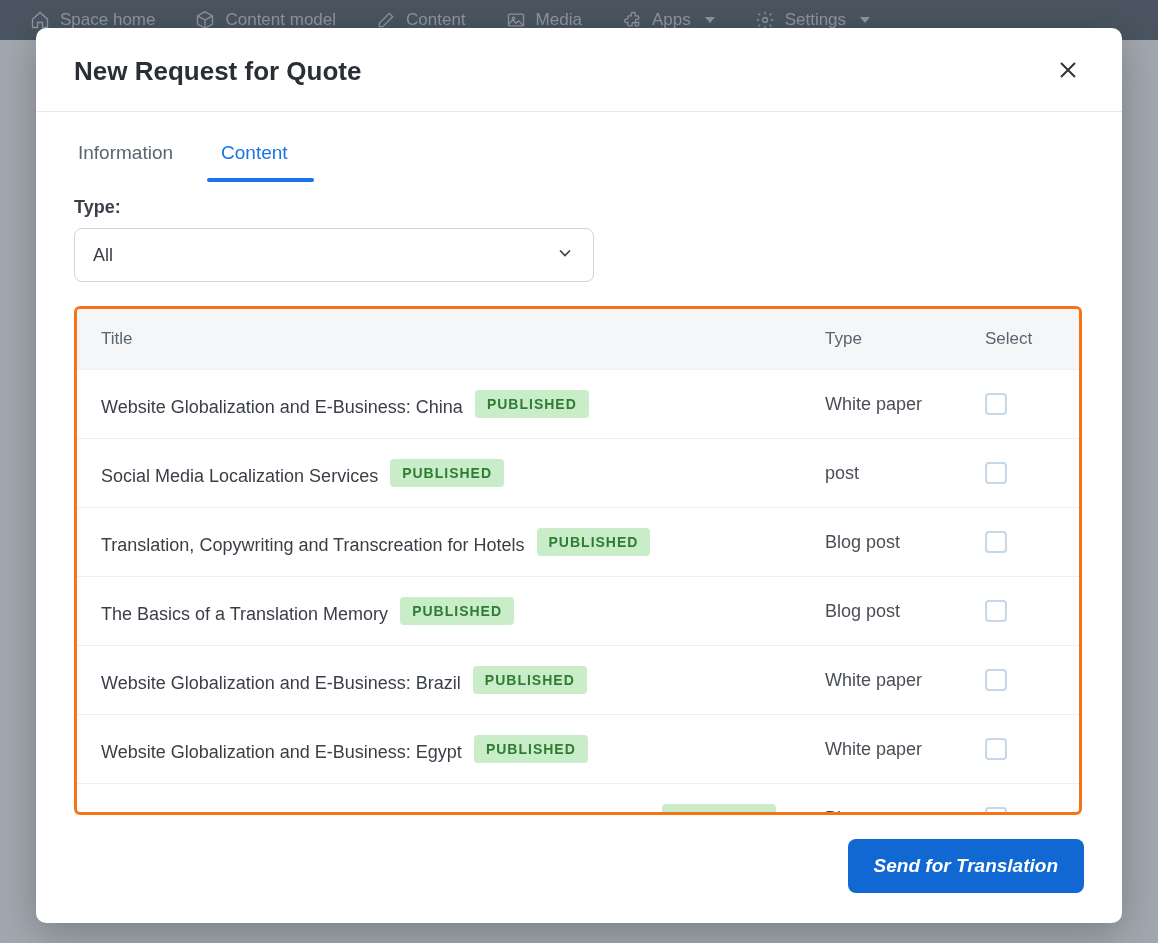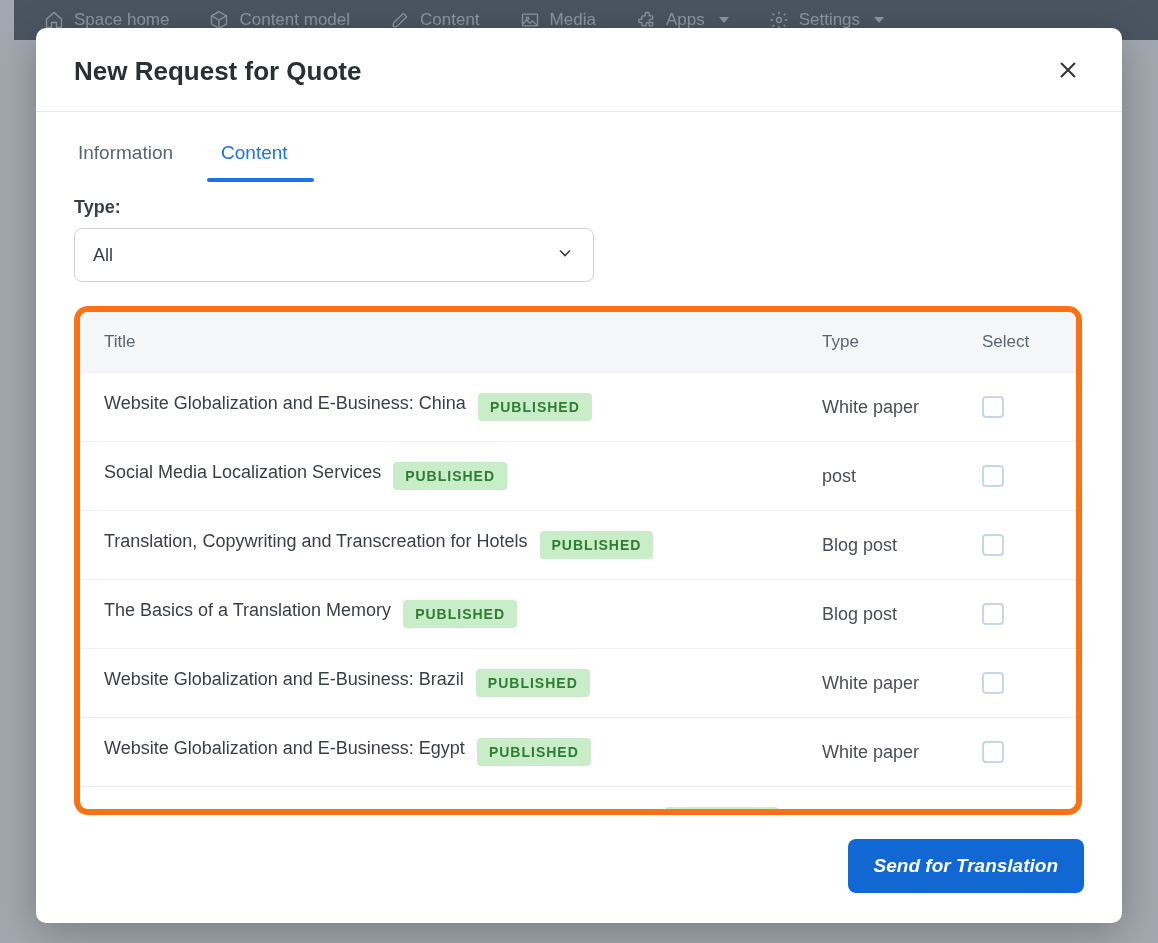--- a/index.html
+++ b/index.html
@@ -1,19 +1,19 @@
 <!DOCTYPE html>
 <html><head>
 <meta charset="utf-8">
 <style>
   * { box-sizing: border-box; margin: 0; padding: 0; }
   html, body { width: 1158px; height: 943px; font-family: -apple-system, BlinkMacSystemFont, "Segoe UI", Helvetica, Arial, sans-serif; background:#f5f5f5; overflow:hidden; }
   
   .topnav {
-    position:absolute; top:0; left:14px; right:0; height:40px;
+    position:absolute; top:0; left:0; right:0; height:40px;
     background:#1b2733; color:#c0c8d0;
     display:flex; align-items:center; padding:0 30px; gap:40px;
     font-size:17px;
   }
   .topnav .nav-item { display:flex; align-items:center; gap:10px; cursor:pointer; }
   .topnav .nav-icon { width:20px; height:20px; display:inline-flex; align-items:center; justify-content:center; }
   .topnav svg { width:20px; height:20px; stroke:#c0c8d0; fill:none; stroke-width:1.6; }
   .topnav .caret { width:0; height:0; border-left:5px solid transparent; border-right:5px solid transparent; border-top:6px solid #c0c8d0; margin-left:4px; }
   
   .backdrop {
@@ -47,39 +47,39 @@
     position:relative; width:520px; margin-bottom:24px;
   }
   .select-box {
     width:100%; height:54px; border:1px solid #cfd4db; border-radius:8px;
     display:flex; align-items:center; padding:0 18px; font-size:18px; color:#3a3f47;
     background:#fff; cursor:pointer; justify-content:space-between;
   }
   .select-caret svg { width:20px; height:20px; stroke:#3a3f47; stroke-width:2; fill:none; }
   
   .table-area {
-    flex:1; border:6px solid #f97316; border-radius:14px; overflow:hidden; display:flex;
+    flex:1; border:3px solid #f97316; border-radius:6px; overflow:hidden; display:flex;
     min-height:0;
   }
   .table-scroll { flex:1; overflow-y:auto; }
   .table-scroll::-webkit-scrollbar { width:16px; }
   .table-scroll::-webkit-scrollbar-track { background:#f0f1f3; }
   .table-scroll::-webkit-scrollbar-thumb { background:#c4c8cf; border-radius:2px; }
   .thead {
     display:flex; align-items:center; background:#f5f6f8; color:#5a6570;
     font-size:17px; padding:20px 24px; position:sticky; top:0;
   }
   .col-title { flex:1; }
   .col-type { width:160px; }
   .col-select { width:70px; text-align:left; }
   .trow {
     display:flex; align-items:center; padding:20px 24px;
     border-top:1px solid #edeff2; font-size:18px; color:#3a3f47;
   }
-  .trow .title-wrap { flex:1; display:flex; align-items:flex-start; gap:12px; flex-wrap:wrap; }
+  .trow .title-wrap { flex:1; display:flex; align-items:flex-end; gap:12px; flex-wrap:wrap; }
   .badge {
     background:#c9ecc9; color:#2e7d32; font-weight:700; letter-spacing:1px;
     font-size:14px; padding:6px 12px; border-radius:4px;
   }
   .trow .type-cell { width:160px; color:#4a4f57; }
   .trow .select-cell { width:70px; }
   .checkbox {
     width:22px; height:22px; border:2px solid #c7d7ea; border-radius:4px; background:#fff; cursor:pointer;
   }
   

